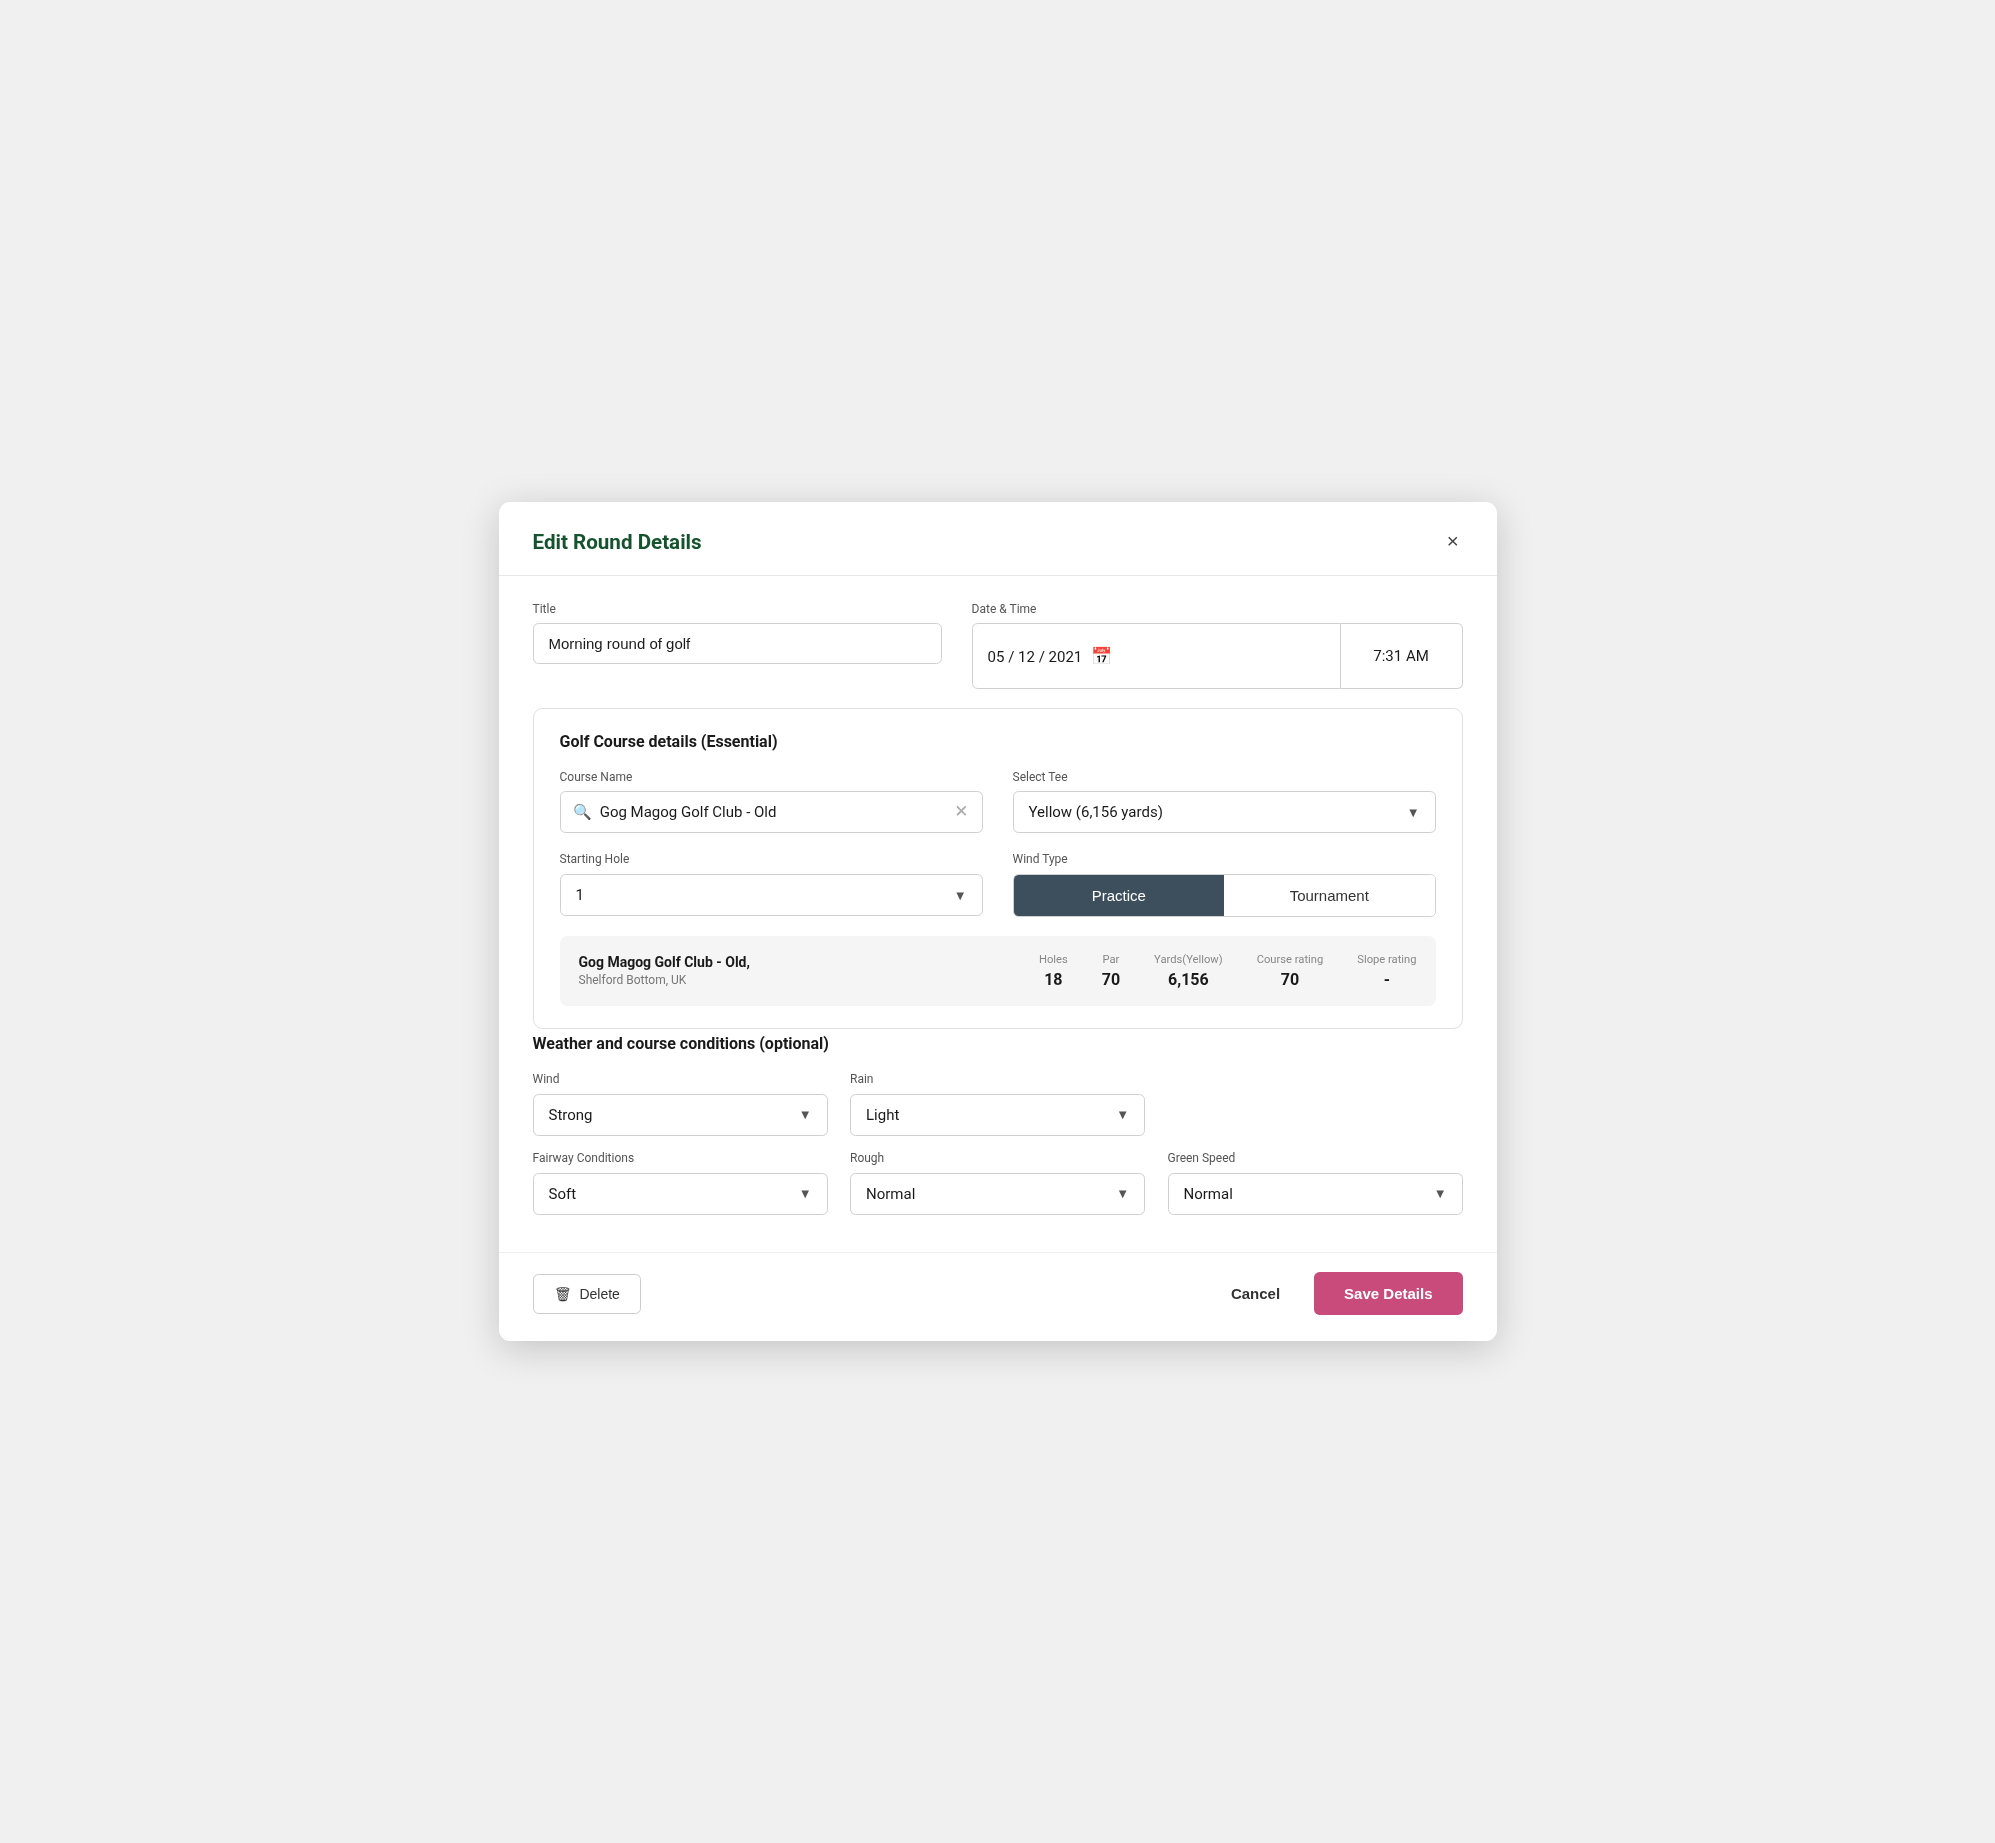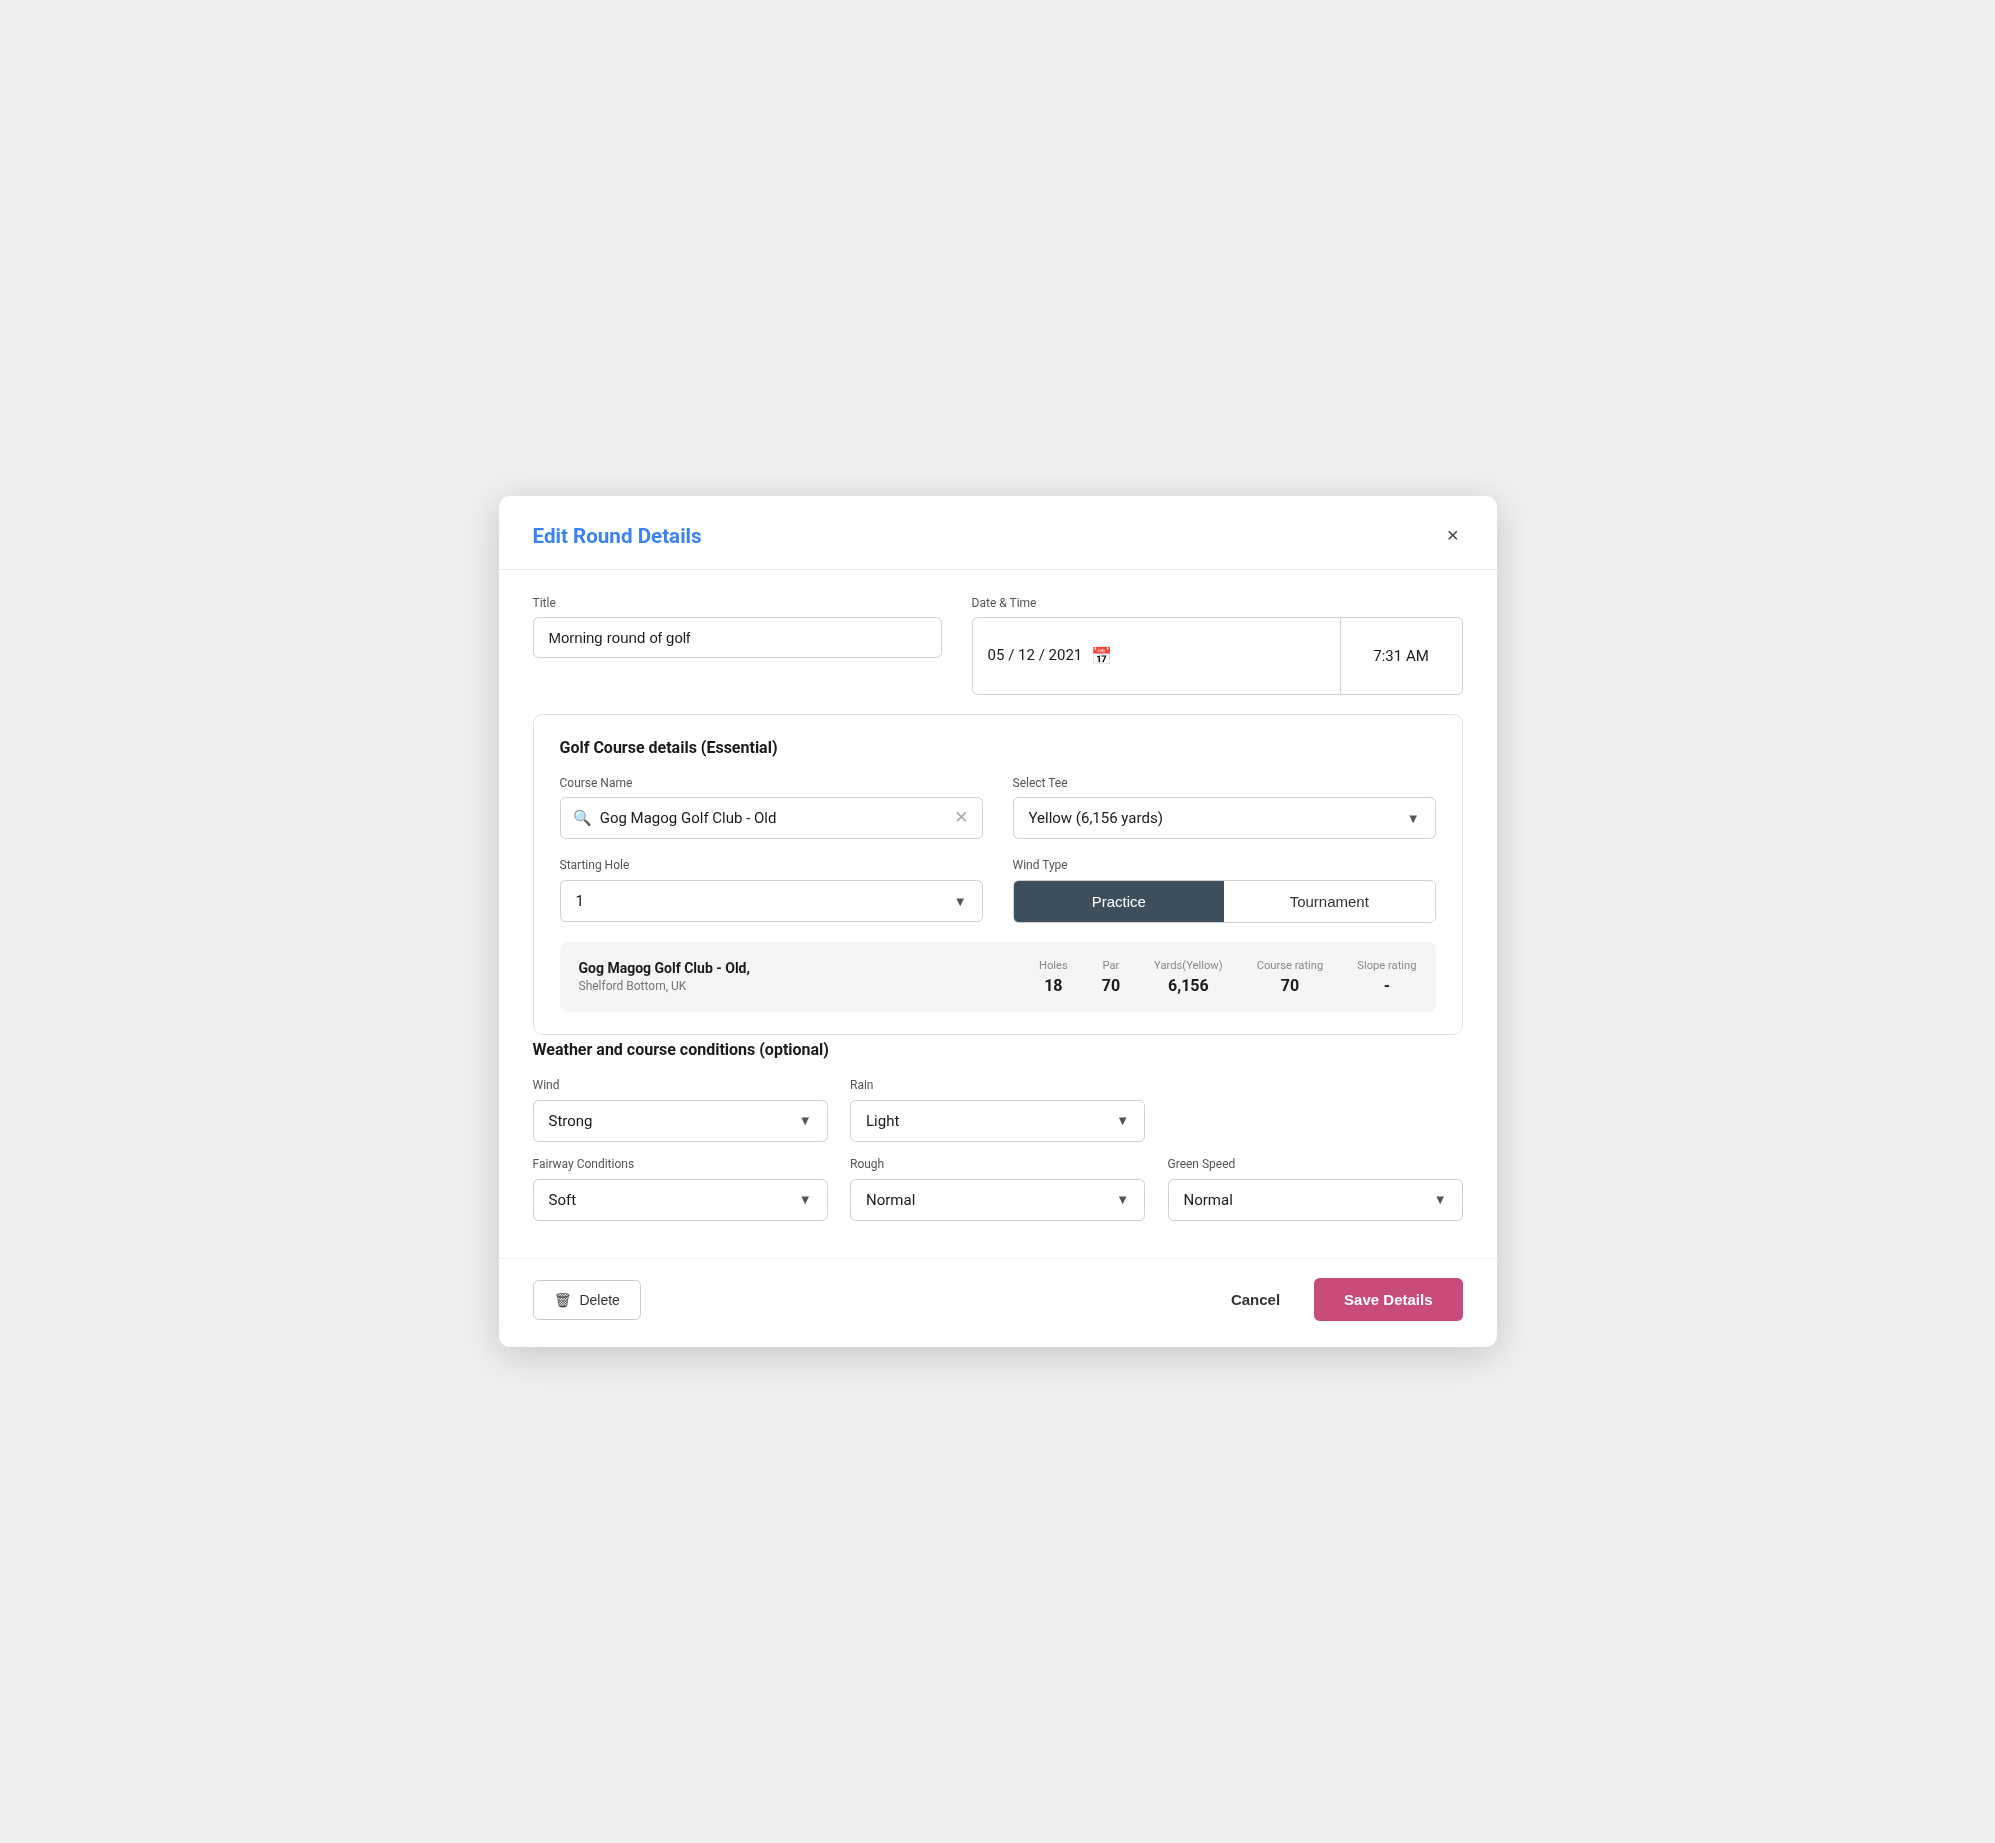--- a/index.html
+++ b/index.html
@@ -24,21 +24,21 @@
     .modal-header {
       display: flex;
       align-items: center;
       justify-content: space-between;
       padding: 26px 34px 19px 34px;
       border-bottom: 0.9px solid #e8e8e8;
     }
     .modal-title {
       font-size: 20.6px;
       font-weight: 700;
-      color: #3b82f6;
+      color: #14532d;
     }
     .close-btn {
       background: none;
       border: none;
       cursor: pointer;
       font-size: 20.6px;
       color: #444;
       line-height: 1;
       padding: 3.7px;
     }
@@ -74,24 +74,24 @@
       width: 100%;
     }
 
     .date-time-group {
       display: flex;
       gap: 0;
       flex: 1.2;
     }
     .date-field {
       display: flex;
-      align-items: flex-start;
+      align-items: flex-end;
       border: 1.4px solid #d0d0d0;
       border-radius: 5.6px 0 0 5.6px;
-      padding: 28px 15px;
+      padding: 22px 15px;
       font-size: 15px;
       color: #1a1a1a;
       flex: 1;
       gap: 9.4px;
       background: #fff;
     }
     .time-field {
       display: flex;
       align-items: center;
       justify-content: center;

